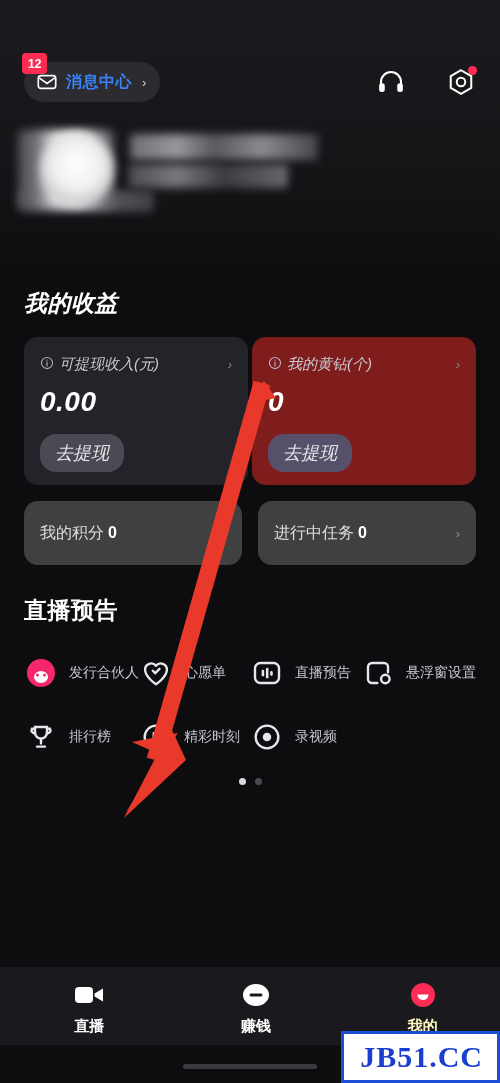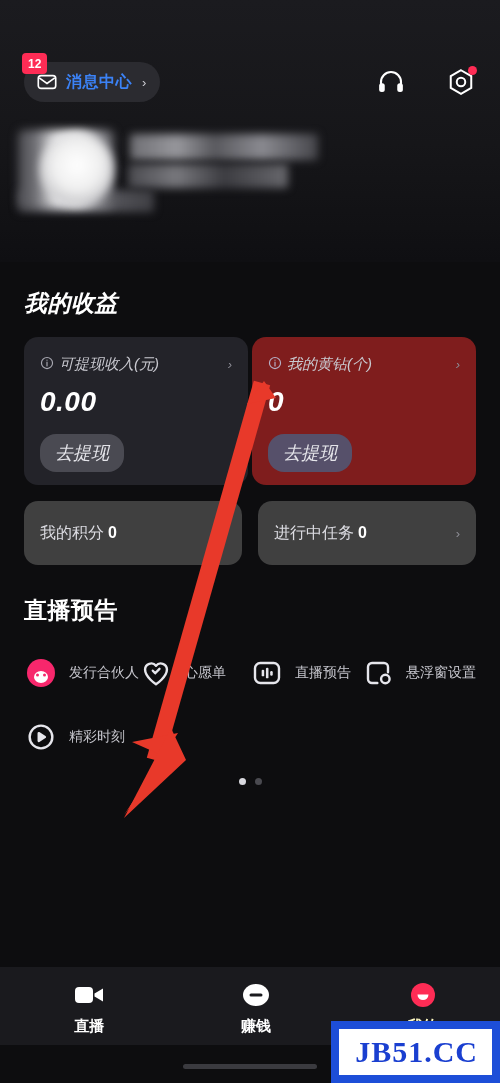--- a/index.html
+++ b/index.html
@@ -217,21 +217,21 @@
     width: 134px; height: 5px; border-radius: 3px;
     background: #3a3a3f;
   }
   
   .arrow { position: absolute; left: 0; top: 0; pointer-events: none; }
   
   .watermark {
     position: absolute;
     right: 0; bottom: 0;
     background: #fff;
-    border: 8px solid #1d4ed8;
+    border: 3px solid #1d4ed8;
     padding: 6px 14px 6px 16px;
     display: flex; align-items: center;
   }
   .watermark span {
     color: #1a3fd0;
     font-size: 30px;
     font-weight: 700;
     font-family: "Liberation Serif", serif;
     letter-spacing: 1px;
   }
@@ -381,31 +381,50 @@
         <div class="tool-icon">
           <svg width="32" height="32" viewBox="0 0 24 24" fill="none" stroke="#e6e6ec" stroke-width="1.8" stroke-linecap="round">
             <path d="M19.5 11.5V7.5a3 3 0 0 0-3-3h-9a3 3 0 0 0-3 3v9a3 3 0 0 0 3 3h4"></path>
             <circle cx="17.5" cy="16.5" r="3.2"></circle>
           </svg>
         </div>
         <div class="tool-label">悬浮窗设置</div>
       </div>
 
 
+      <div class="tool">
+        <div class="tool-icon">
+          <svg width="32" height="32" viewBox="0 0 24 24" fill="none" stroke="#e6e6ec" stroke-width="1.8" stroke-linecap="round">
+            <path d="M7.5 4.5h9v4.2a4.5 4.5 0 0 1-9 0z"></path>
+            <path d="M7.5 5.8H5.2a2.3 2.3 0 0 0 2.3 3.4M16.5 5.8h2.3a2.3 2.3 0 0 1-2.3 3.4"></path>
+            <path d="M12 13.2v3.6M9 19.2h6"></path>
+          </svg>
+        </div>
+        <div class="tool-label">排行榜</div>
+      </div>
 
       <div class="tool">
         <div class="tool-icon">
           <svg width="32" height="32" viewBox="0 0 24 24" fill="none" stroke="#e6e6ec" stroke-width="1.8" stroke-linejoin="round">
             <circle cx="12" cy="12" r="8.5"></circle>
             <path d="M10.3 9.1l4.6 2.9-4.6 2.9z" fill="#e6e6ec"></path>
           </svg>
         </div>
         <div class="tool-label">精彩时刻</div>
       </div>
 
+      <div class="tool">
+        <div class="tool-icon">
+          <svg width="32" height="32" viewBox="0 0 24 24" fill="none" stroke="#e6e6ec" stroke-width="1.8">
+            <circle cx="12" cy="12" r="8.5"></circle>
+            <circle cx="12" cy="12" r="3.2" fill="#e6e6ec" stroke="none"></circle>
+          </svg>
+        </div>
+        <div class="tool-label">录视频</div>
+      </div>
     </div>
 
     <div class="dots">
       <span class="on"></span>
       <span></span>
     </div>
   </div>
 
   <svg class="arrow" width="500" height="1083">
     <g>

